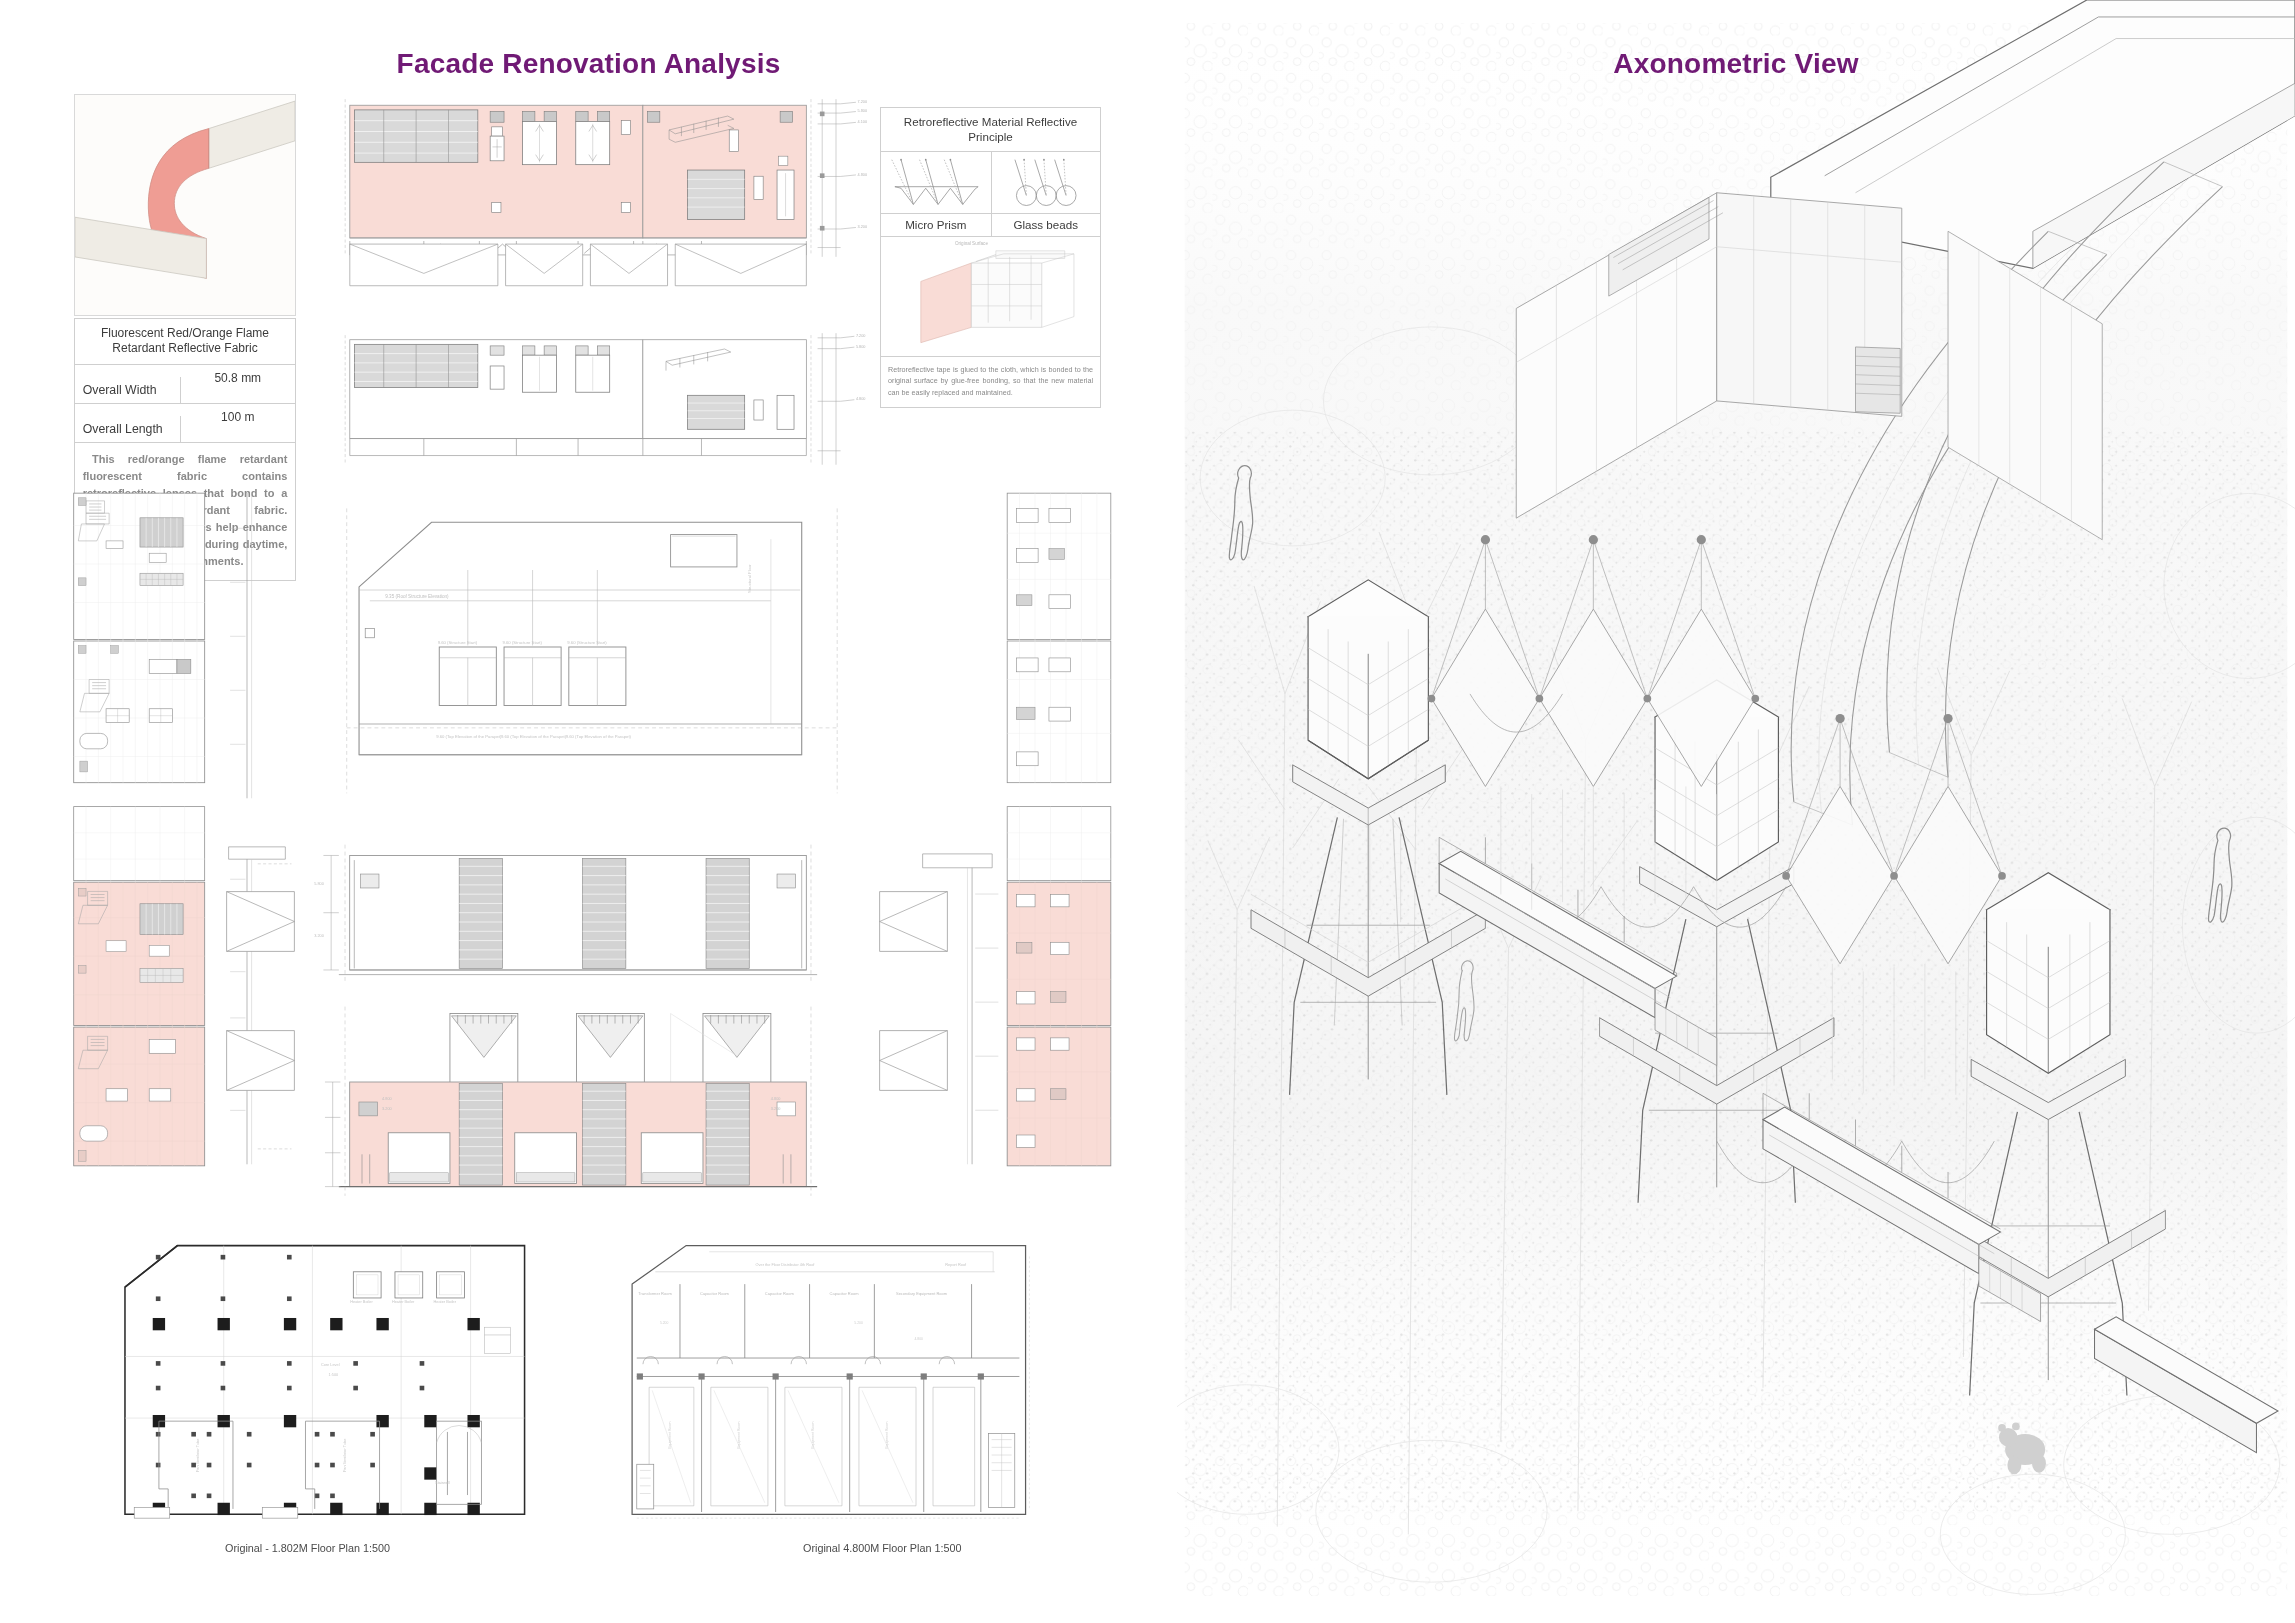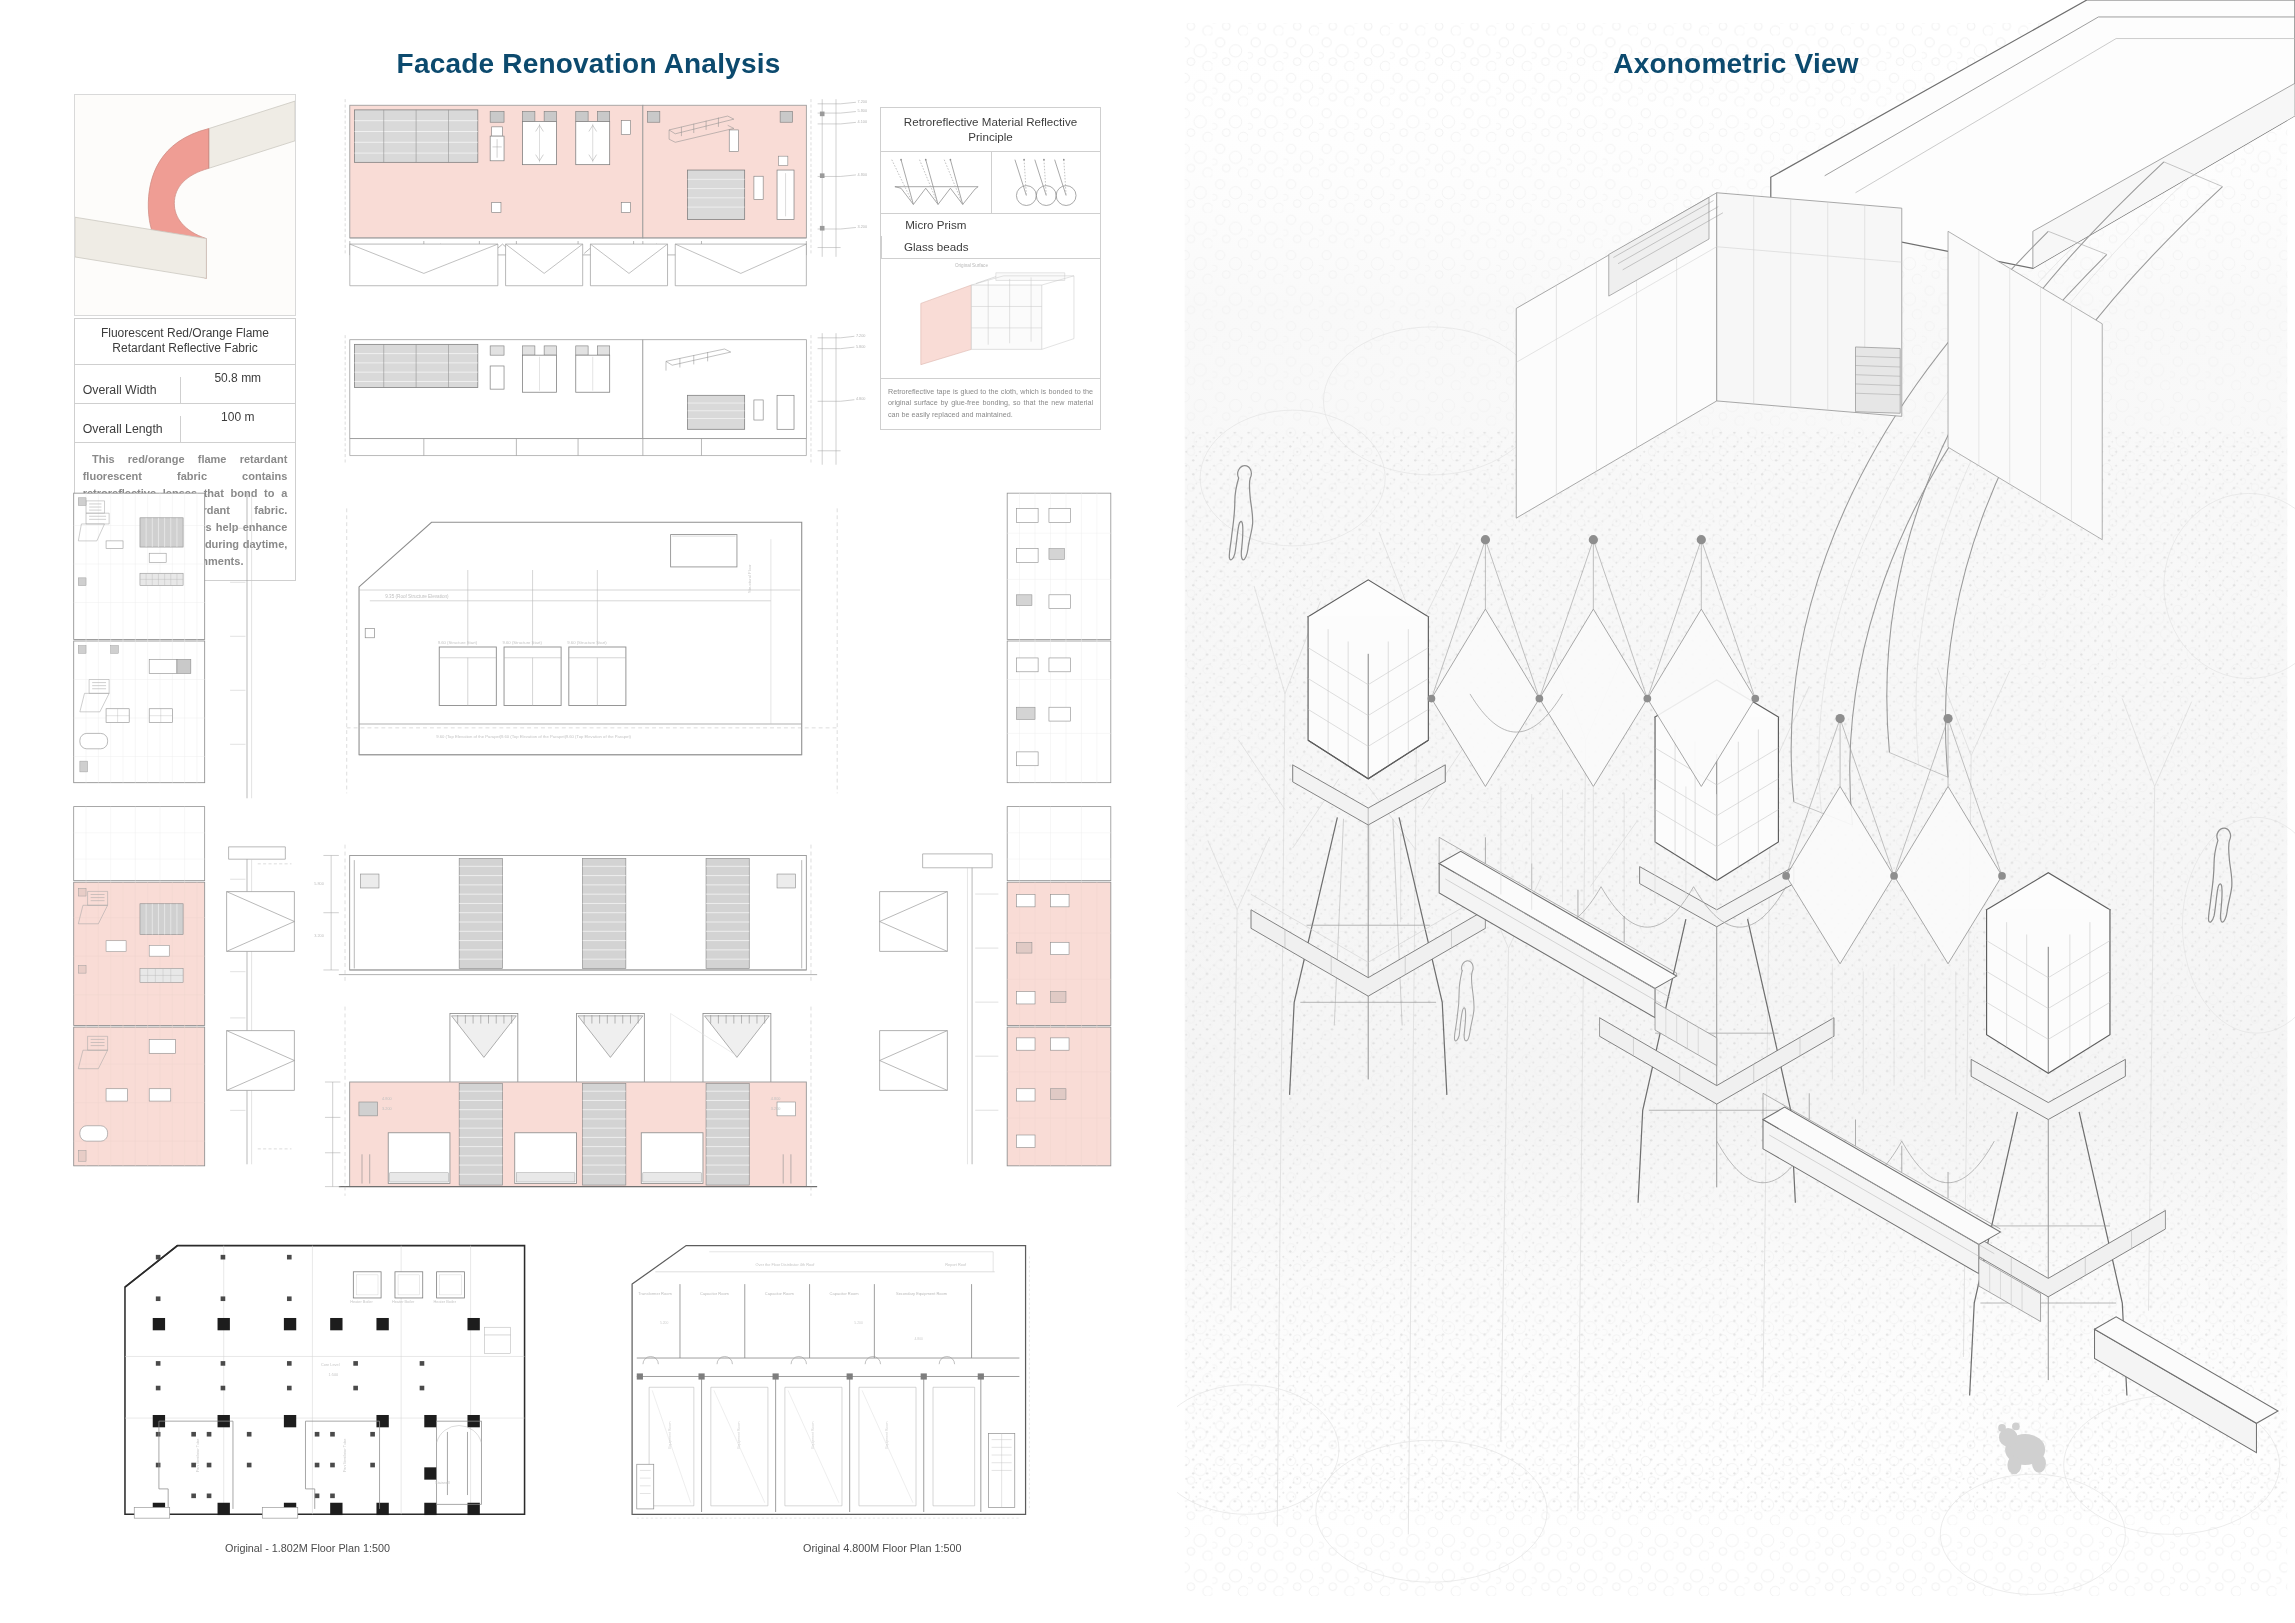--- a/index.html
+++ b/index.html
@@ -8,21 +8,21 @@
     background: #ffffff;
     font-family: "Liberation Sans", sans-serif;
     overflow: hidden;
   }
   .board { position: relative; width: 2295px; height: 1623px; background:#fff; }
 
   
   .left-panel { position:absolute; left:0; top:0; width:1177px; height:1623px; background:#fff; }
   .panel-title {
     position:absolute; text-align:center; width:100%;
-    font-size:28px; font-weight:bold; color:#0c4a6e; letter-spacing:0.2px;
+    font-size:28px; font-weight:bold; color:#701a75; letter-spacing:0.2px;
   }
   #left-title { top:48px; left:0; }
 
   
   .swatch-box { position:absolute; left:74px; top:94px; width:222px; height:222px;
     border:0.8px solid #d9d9d9; background:#fdfcfa; overflow:hidden; }
 
   
   .spec-table { position:absolute; left:74px; top:318px; width:222px;
     border:0.8px solid #cfcfcf; border-bottom:none; background:#fff; }
@@ -36,21 +36,21 @@
     line-height:1.55; text-indent:9.3px; text-align:justify;font-weight:bold; }
 
   
   .rr-box { position:absolute; left:880px; top:99px; width:221px;
     border:0.8px solid #cfcfcf; border-bottom:none; background:#fff;margin-top:8px; }
   .rr-title { padding:6.2px 4.6px; font-size:11.6px; color:#3c3c3c; text-align:center;
     line-height:1.3; border-bottom:0.8px solid #cfcfcf; }
   .rr-diag-row { display:flex; border-bottom:0.8px solid #cfcfcf; height:62px; }
   .rr-half { width:50%; position:relative; }
   .rr-half + .rr-half { border-left:0.8px solid #cfcfcf; }
-  .rr-lab-row { display:flex; border-bottom:0.8px solid #cfcfcf;flex-direction:column; }
+  .rr-lab-row { display:flex; border-bottom:0.8px solid #cfcfcf; }
   .rr-lab { width:50%; text-align:center; font-size:11.6px; color:#3c3c3c; padding:4.6px 1.5px; }
   .rr-lab + .rr-lab { border-left:0.8px solid #cfcfcf; }
   .rr-iso { height:120px; border-bottom:0.8px solid #cfcfcf; position:relative; overflow:hidden; }
   .rr-note { padding:7px 7px 8.5px 7px; font-size:7.2px; color:#8a8a8a;
     line-height:1.6; text-align:justify; border-bottom:0.8px solid #cfcfcf; }
   .rr-caption { position:absolute; font-size:4.6px; color:#b8b8b8; }
 
   
   .dwg { position:absolute; }
   .dwg svg { display:block; width:100%; height:100%; }

